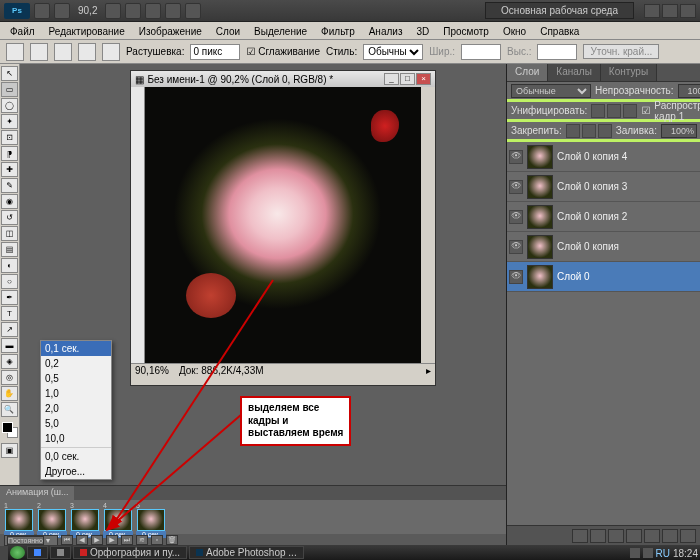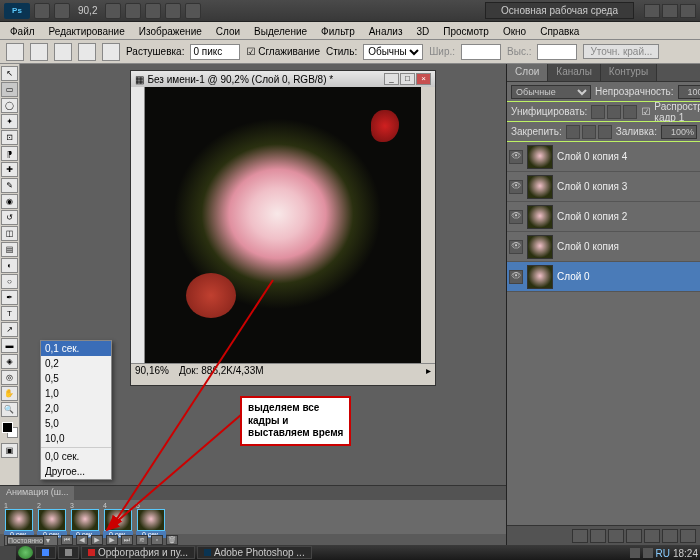--- a/index.html
+++ b/index.html
@@ -34,21 +34,21 @@
 .doc-canvas{position:absolute;top:16px;left:14px;right:14px;bottom:16px;background:#0a0a08;overflow:hidden}
 .flower-img{width:100%;height:100%;position:relative;background:radial-gradient(ellipse 50% 45% at 48% 45%,#f8e8e8 0%,#f0c0c8 20%,#e090a0 35%,#2a3010 55%,#0a0a08 75%)}
 .flower-img::before{content:"";position:absolute;left:15%;bottom:18%;width:50px;height:45px;background:radial-gradient(circle,#c04030,#802018);border-radius:50%}
 .flower-img::after{content:"";position:absolute;right:8%;top:8%;width:28px;height:32px;background:radial-gradient(circle,#d02020,#701010);border-radius:50% 50% 60% 40%}
 .doc-status{position:absolute;bottom:8px;left:0;right:0;height:14px;background:#d4d0c8;display:flex;align-items:center;font-size:9px;padding:0 4px;gap:10px;border-top:1px solid #888}
 .ruler-v{position:absolute;top:16px;left:0;width:14px;bottom:16px;background:#e8e8e8;border-right:1px solid #888}
 .panels{width:194px;background:#535353;border-left:1px solid #222;display:flex;flex-direction:column}
 .panel-tabs{height:18px;background:#535353;display:flex;border-bottom:1px solid #333}
 .panel-tab{padding:2px 8px;font-size:10px;color:#ccc;background:#6a6a6a;border-right:1px solid #333}
 .panel-tab.inactive{background:#484848;color:#999}
-.panel-row{height:20px;background:#6a6a6a;display:flex;align-items:center;padding:0 4px;gap:4px;border-bottom:1px solid #bef264;font-size:9px;color:#ddd}
+.panel-row{height:20px;background:#6a6a6a;display:flex;align-items:center;padding:0 4px;gap:4px;border-bottom:3px solid #bef264;font-size:9px;color:#ddd}
 .panel-select{height:14px;background:#5a5a5a;border:1px solid #333;color:#ccc;font-size:9px;flex:1}
 .panel-num{width:36px;height:14px;background:#5a5a5a;border:1px solid #333;color:#ccc;font-size:9px;text-align:right;padding:0 2px}
 .lock-icons{display:flex;gap:2px}
 .lock-icons span{width:14px;height:14px;border:1px solid #444;background:#5a5a5a}
 .layers-list{flex:1;background:#6a6a6a;overflow:auto}
 .layer{height:30px;display:flex;align-items:center;border-bottom:1px solid #555;padding:0 2px;gap:4px}
 .layer.selected{background:#4a7bb8}
 .layer .eye{width:14px;height:14px;background:#5a5a5a;border:1px solid #444;font-size:8px;text-align:center;color:#ccc}
 .layer .thumb{width:26px;height:24px;background:radial-gradient(circle at 50% 45%,#f0c0c8,#2a3010 70%);border:1px solid #333}
 .layer .name{font-size:10px;color:#eee}
@@ -68,21 +68,21 @@
 .anim-ctrl{height:12px;display:flex;align-items:center;padding:0 4px;gap:3px;background:#5a5a5a}
 .anim-ctrl .loop{width:54px;height:11px;border:1px solid #333;font-size:8px;background:#6a6a6a;color:#ccc;padding:0 2px}
 .anim-ctrl span{width:12px;height:10px;border:1px solid #333;background:#6a6a6a;color:#ccc;font-size:7px;text-align:center}
 .delay-menu{position:absolute;left:40px;bottom:80px;width:72px;background:#f0f0f0;border:1px solid #888;box-shadow:2px 2px 4px rgba(0,0,0,.4);z-index:10}
 .delay-menu .hdr{padding:2px 4px;font-size:10px;background:#f0f0f0;border-bottom:1px solid #ccc}
 .delay-menu .item{padding:2px 4px;font-size:10px;color:#000}
 .delay-menu .item.sel{background:#3a6db8;color:#fff}
 .delay-menu .sep{height:1px;background:#ccc;margin:1px 0}
 .callout{position:absolute;left:240px;top:396px;background:#fff;border:2px solid #c00;padding:4px 6px;font-size:12px;color:#000;font-weight:bold;line-height:1.25;z-index:8}
 .arrow-svg{position:absolute;left:0;top:0;width:700px;height:560px;pointer-events:none;z-index:7}
-.taskbar{position:absolute;left:16px;right:0;bottom:0;height:15px;background:linear-gradient(#3a3a3a,#1a1a1a);display:flex;align-items:center;padding:0 2px;gap:2px}
+.taskbar{position:absolute;left:8px;right:0;bottom:0;height:15px;background:linear-gradient(#3a3a3a,#1a1a1a);display:flex;align-items:center;padding:0 2px;gap:2px}
 .taskbar .start{width:15px;height:13px;background:radial-gradient(circle,#6ac46a,#2a7a2a);border-radius:50%}
 .taskbar .tb{height:13px;padding:0 6px;background:#2a2a2a;border:1px solid #444;color:#ccc;font-size:9px;display:flex;align-items:center;gap:3px}
 .taskbar .tb .dot{width:7px;height:7px}
 .taskbar .tray{margin-left:auto;display:flex;gap:3px;align-items:center;color:#ccc;font-size:9px}
 .taskbar .tray span{width:10px;height:10px;background:#555}
 </style>
 </head>
 <body>
 
 <div class="topbar">

